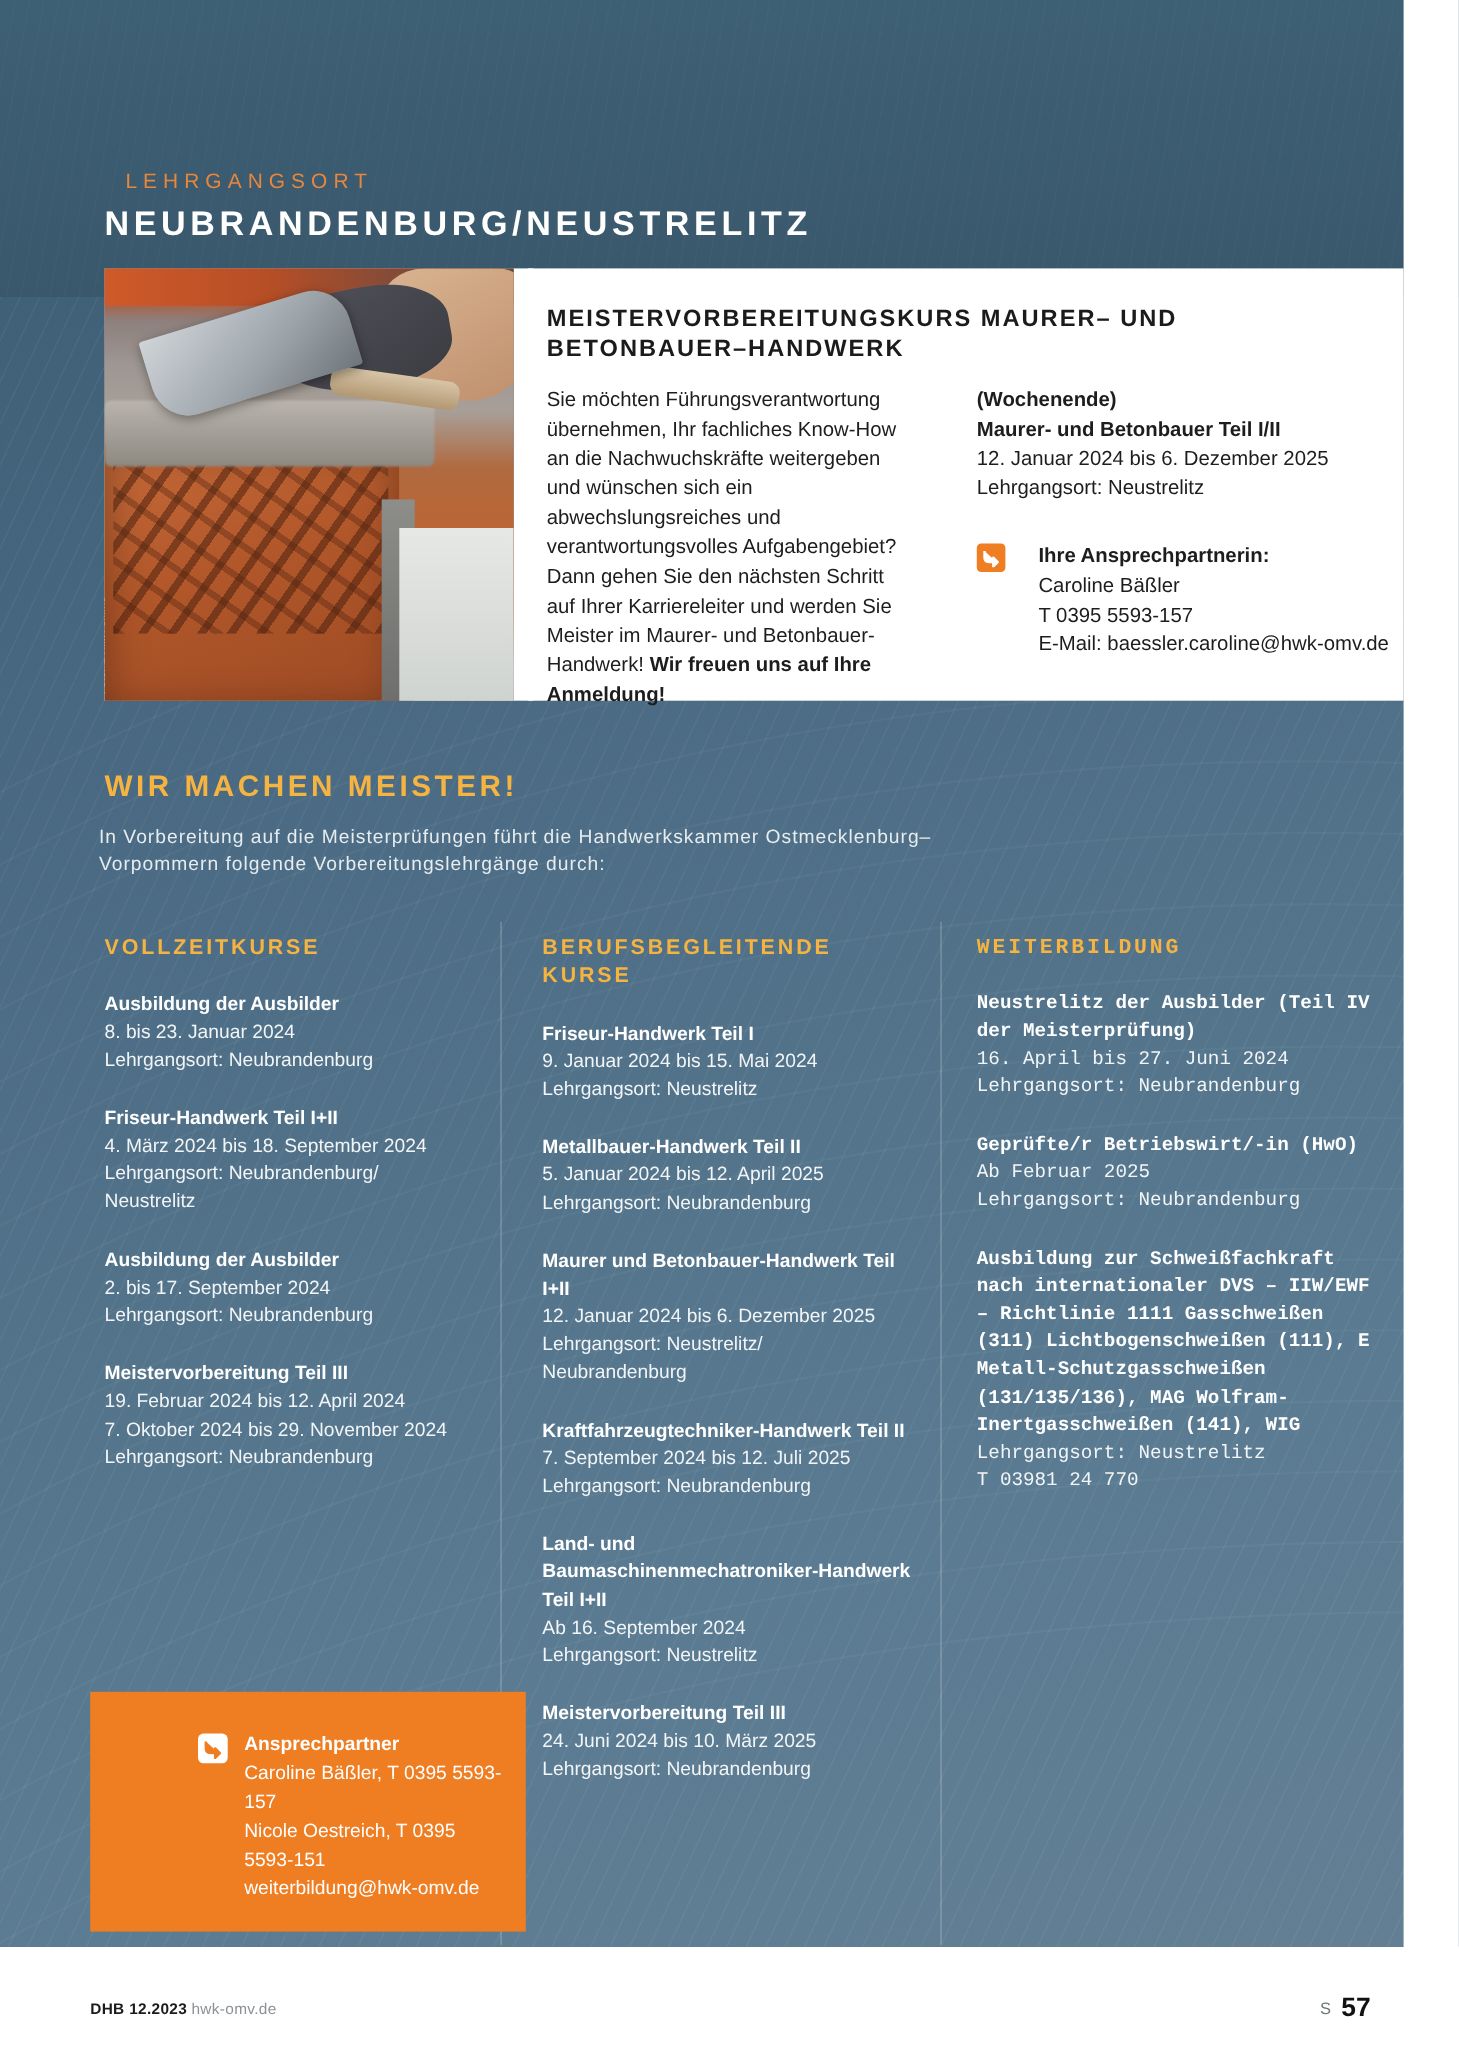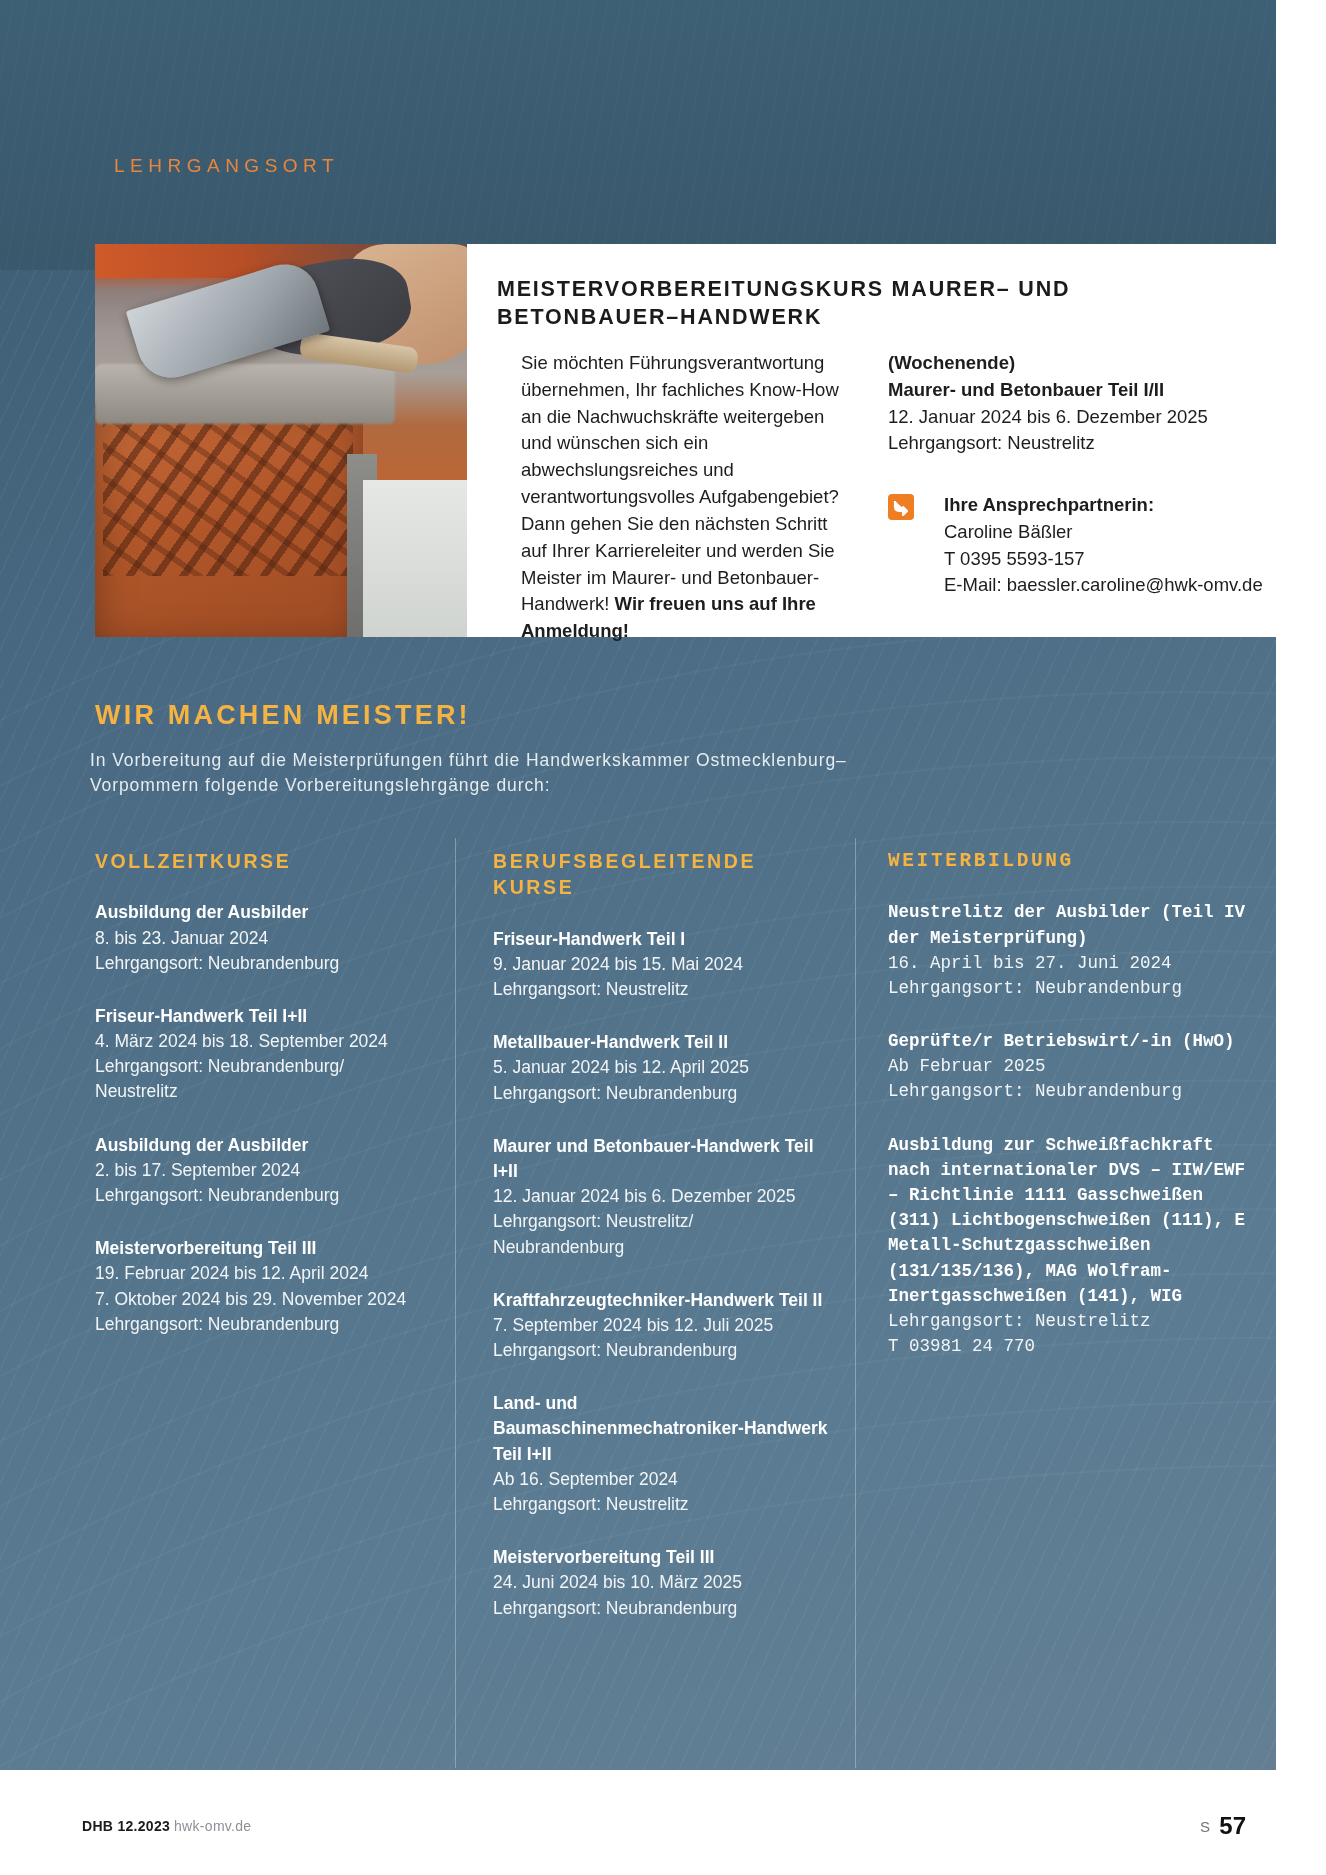--- a/index.html
+++ b/index.html
@@ -102,21 +102,21 @@
     font-size:31px;letter-spacing:4.2px;font-weight:bold;color:#ffffff;
   }
 
   .hero-title{
     position:absolute;left:497px;top:276px;width:700px;
     font-size:21.5px;font-weight:bold;letter-spacing:1.8px;line-height:1.30;
     color:#1b1b1b;
   }
   .hero-left{
     position:absolute;left:497px;top:350px;width:320px;
-    font-size:18.5px;line-height:1.45;color:#1d1d1d;margin-left:24px;
+    font-size:18.5px;line-height:1.45;color:#1d1d1d;
   }
   .hero-left .b{font-weight:bold;}
   .hero-right{
     position:absolute;left:888px;top:350px;width:390px;
     font-size:18.5px;line-height:1.45;color:#1d1d1d;
   }
   .hero-right .b{font-weight:bold;}
   .contact-block{position:absolute;left:888px;top:492px;width:400px;}
   .contact-block .ic{
     position:absolute;left:0;top:2px;width:26px;height:26px;background:#ef7d22;border-radius:4px;
@@ -217,20 +217,21 @@
     <div class="whiteblk"></div>
     <div class="mortar"></div>
     <div class="arm"></div>
     <div class="glove"></div>
     <div class="handle"></div>
     <div class="trowel"></div>
     <div class="credit">Foto: © AMH online</div>
   </div>
 
   <div class="lehrgangsort">LEHRGANGSORT</div>
+  <div class="cityline">NEUBRANDENBURG/NEUSTRELITZ</div>
 
   <div class="hero-title">MEISTERVORBEREITUNGSKURS MAURER– UND BETONBAUER–HANDWERK</div>
 
   <div class="hero-left">
     <span>Sie möchten Führungsverantwortung übernehmen, Ihr fachliches Know-How an die Nachwuchskräfte weitergeben und wünschen sich ein abwechslungsreiches und verantwortungsvolles Aufgabengebiet? Dann gehen Sie den nächsten Schritt auf Ihrer Karriereleiter und werden Sie Meister im Maurer- und Betonbauer-Handwerk!</span>
     <span class="b">Wir freuen uns auf Ihre Anmeldung!</span>
   </div>
 
   <div class="hero-right">
     <div class="b">(Wochenende)</div>
@@ -336,20 +337,33 @@
           <span class="l">Lehrgangsort: Neubrandenburg</span>
         </div>
         <div class="item">
           <span class="t">Ausbildung zur Schweißfachkraft nach internationaler DVS – IIW/EWF – Richtlinie 1111 Gasschweißen (311) Lichtbogenschweißen (111), E Metall-Schutzgasschweißen (131/135/136), MAG Wolfram-Inertgasschweißen (141), WIG</span>
           <span class="l">Lehrgangsort: Neustrelitz</span>
           <span class="l">T 03981 24 770</span>
         </div>
       </div>
   </div>
 
+  <div class="orangebox">
+    <span class="ic">
+      <svg width="19" height="19" viewBox="0 0 18 18">
+        <path d="M3 3 L3 9 Q 3 13 8 13 L14 13 M11 9 L15 13 L11 17 Z" fill="#ef7d22" stroke="#ef7d22" stroke-width="2.2" stroke-linejoin="round"></path>
+      </svg>
+    </span>
+    <div class="txt">
+      <span class="b">Ansprechpartner</span>
+      <div>Caroline Bäßler, T 0395 5593-157</div>
+      <div>Nicole Oestreich, T 0395 5593-151</div>
+      <div>weiterbildung@hwk-omv.de</div>
+    </div>
+  </div>
 
   <div class="bottomwhite"></div>
   <div class="rightedge"></div>
 
   <div class="footer-left">
     <span class="a">DHB 12.2023</span>
     <span class="b">hwk-omv.de</span>
   </div>
   <div class="footer-right">
     <span>S</span>

